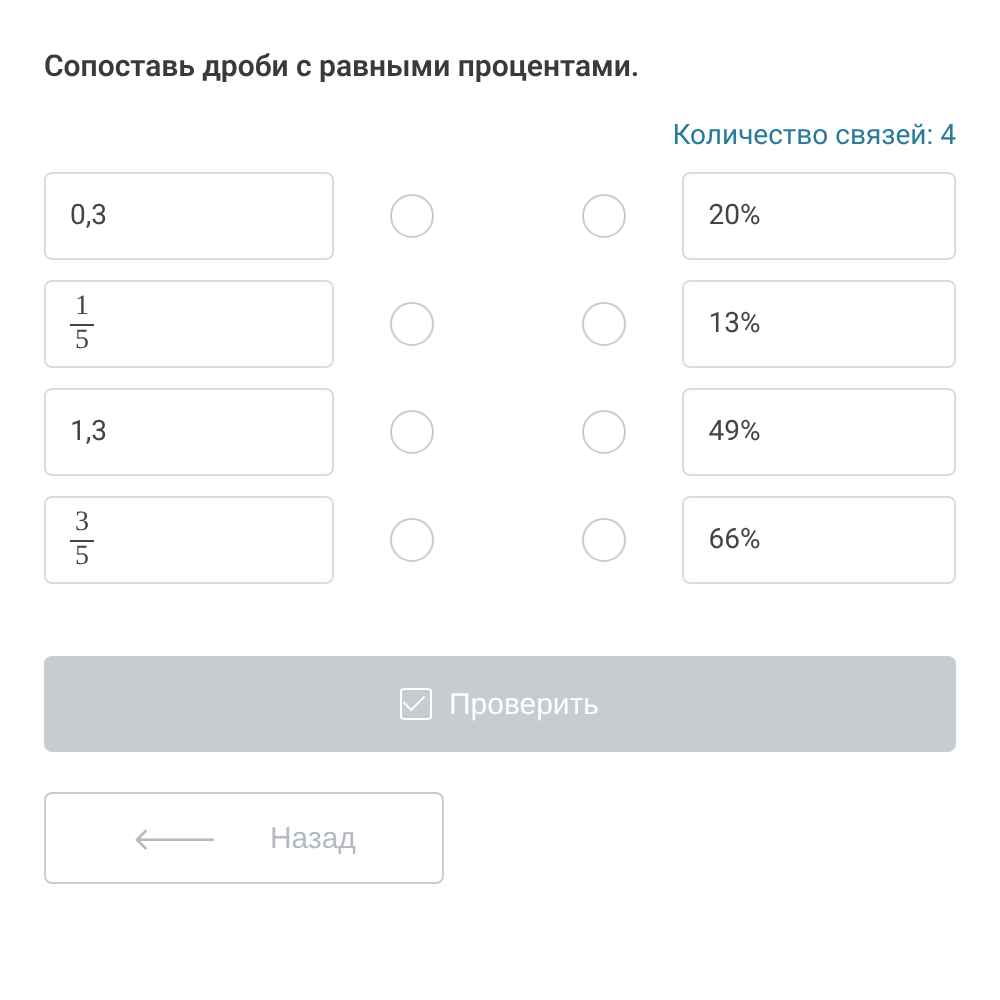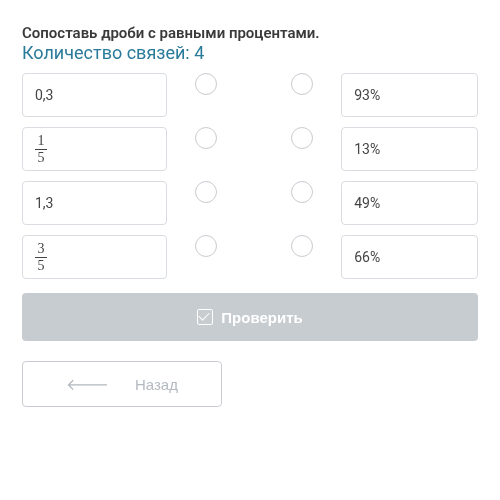--- a/index.html
+++ b/index.html
@@ -8,29 +8,32 @@
     background: #fff;
     padding: 24px 22px;
     width: 500px;
     height: 500px;
     color: #333;
   }
   .title {
     font-size: 15px;
     font-weight: 600;
     color: #3a3a3a;
+    margin-bottom: 18px;
   }
   .subtitle {
-    font-size: 18px;
+    font-size: 14px;
     color: #2a7a9a;
     margin-bottom: 10px;
+    text-align: right;
   }
   .rows { display: flex; flex-direction: column; gap: 10px; }
   .row {
     display: flex;
+    align-items: center;
     gap: 28px;
   }
   .box {
     background: #fff;
     border: 1px solid #d9dde1;
     border-radius: 4px;
     height: 44px;
     display: flex;
     align-items: center;
     padding: 0 12px;
@@ -51,34 +54,33 @@
   .frac {
     display: inline-flex;
     flex-direction: column;
     align-items: center;
     font-family: Georgia, "Times New Roman", serif;
     line-height: 1;
   }
   .frac .num { font-size: 14px; padding-bottom: 1px; }
   .frac .den { font-size: 14px; border-top: 1px solid #444; padding-top: 1px; min-width: 12px; text-align: center; }
   .check-btn {
-    margin-top: 14px;
+    margin-top: 36px;
     width: 100%;
     height: 48px;
     border: none;
     border-radius: 4px;
     background: #c7ccd1;
     color: #fff;
     font-size: 15px;
     display: flex;
     align-items: center;
     justify-content: center;
     gap: 8px;
     cursor: not-allowed;
-    font-weight: bold;
   }
   .check-icon {
     width: 16px;
     height: 16px;
     border: 1.5px solid #fff;
     border-radius: 2px;
     position: relative;
   }
   .check-icon::after {
     content: "";
@@ -120,21 +122,21 @@
 <div class="rows">
 
   <div class="row">
     <div class="box box-left">
       <span>0,3</span>
     </div>
     <div class="dot"></div>
     <div class="gap-mid"></div>
     <div class="dot"></div>
     <div class="box box-right">
-      <span>93%</span>
+      <span>20%</span>
     </div>
   </div>
 
   <div class="row">
     <div class="box box-left">
       <span class="frac">
         <span class="num">1</span>
         <span class="den">5</span>
       </span>
     </div>

